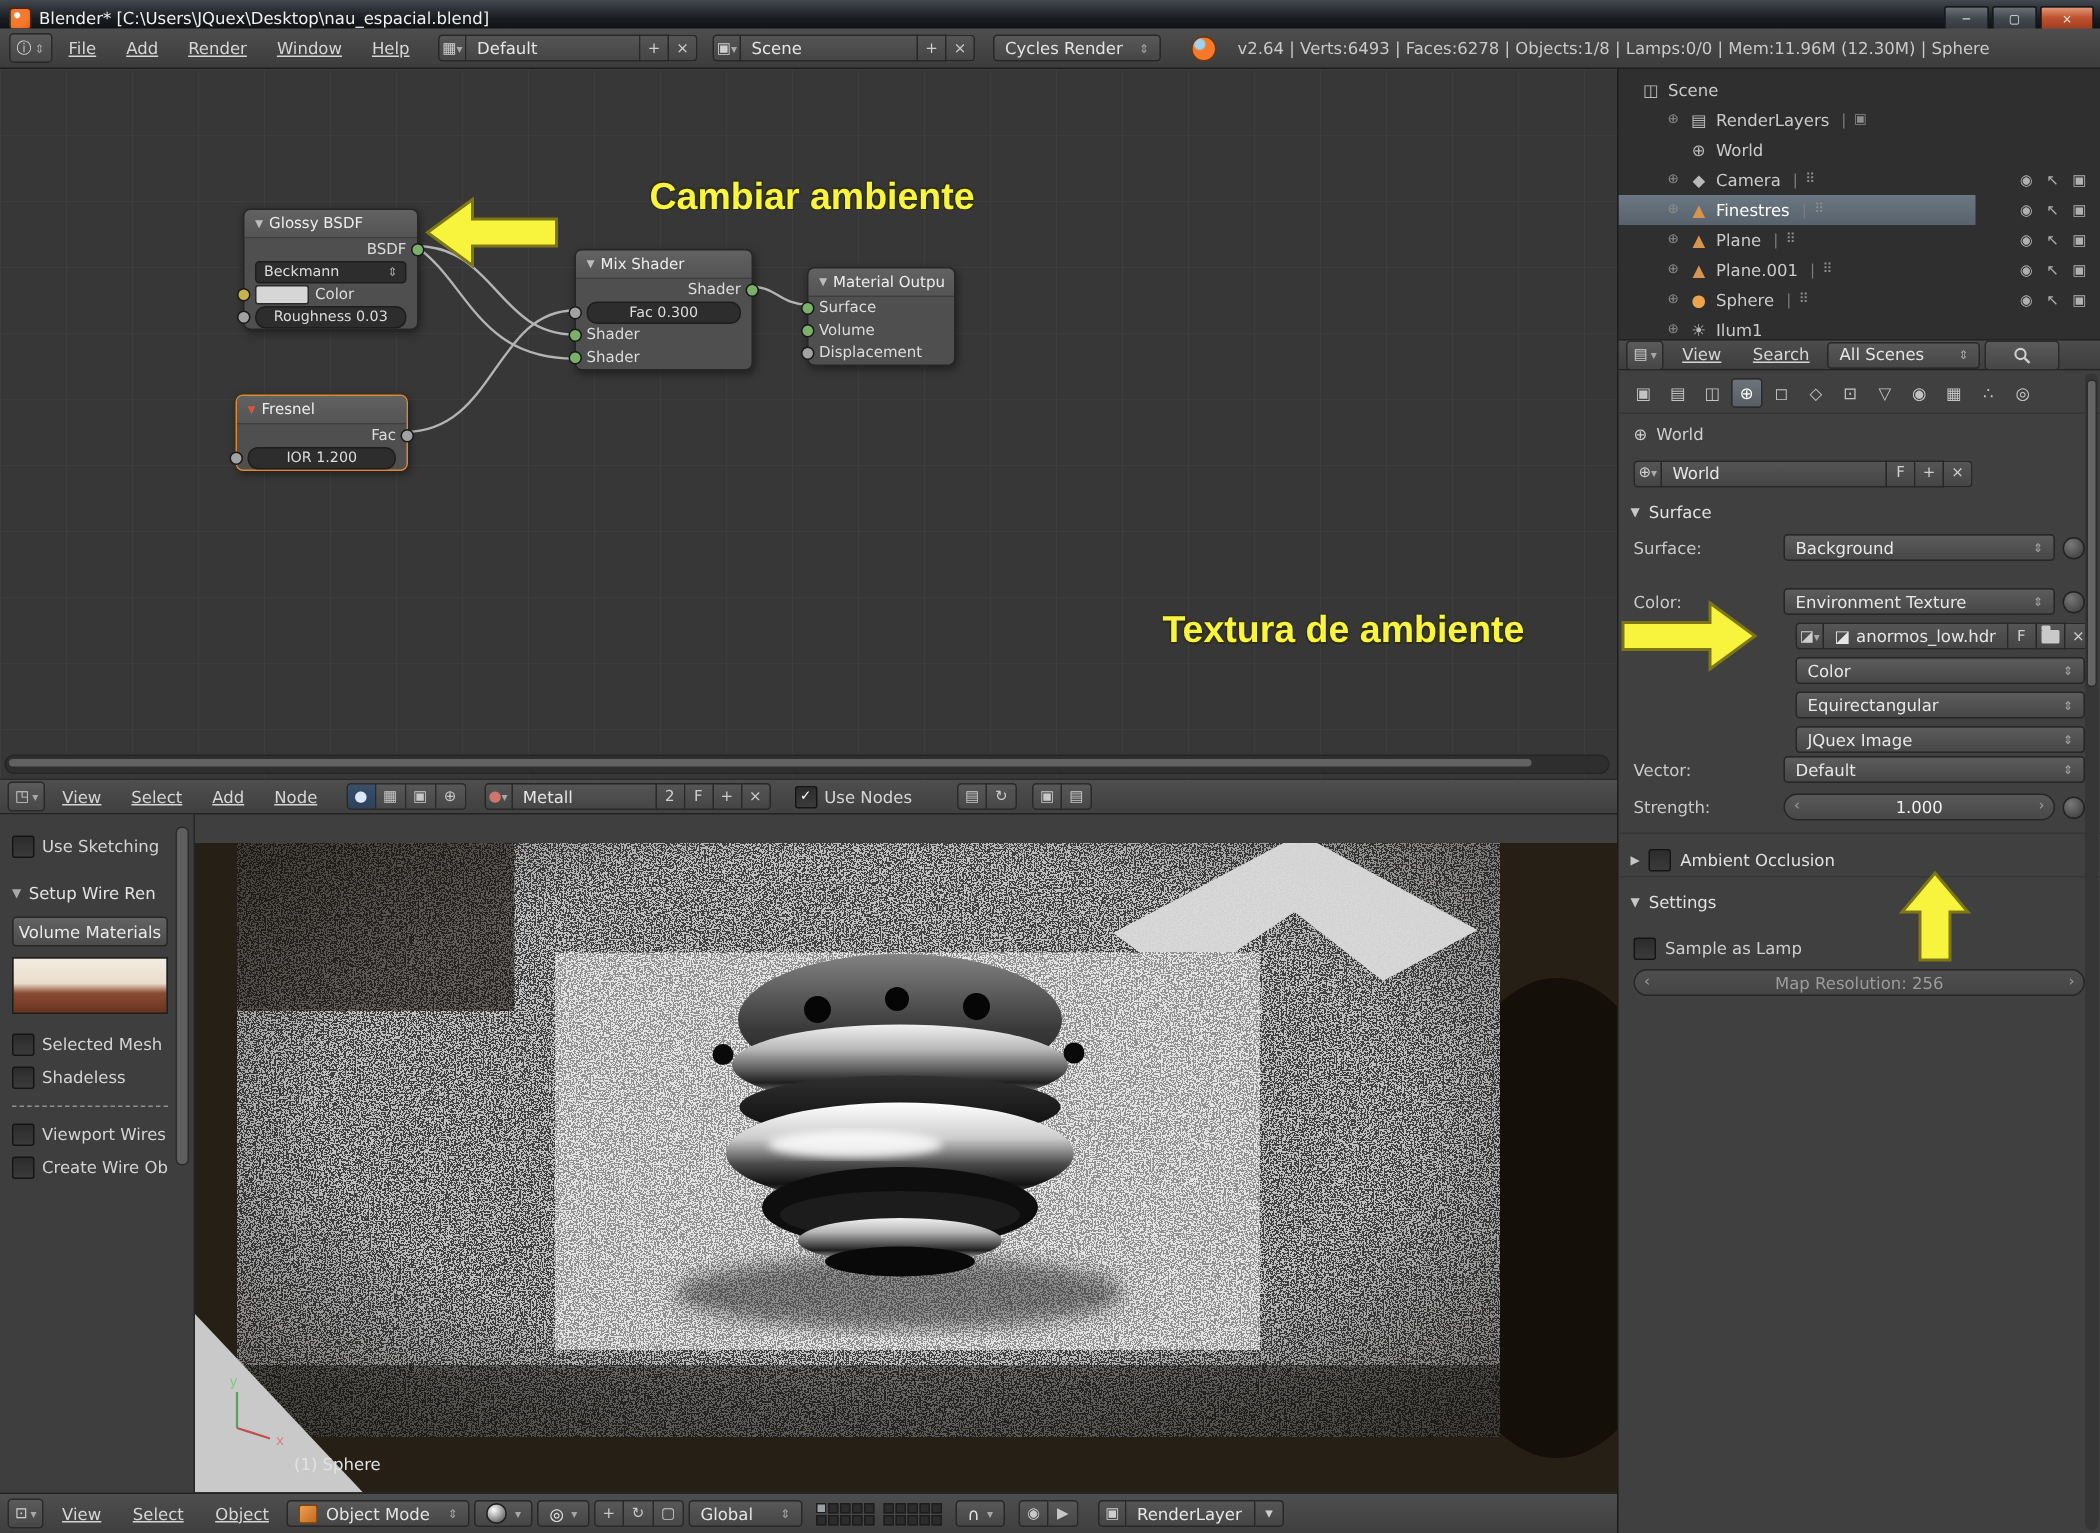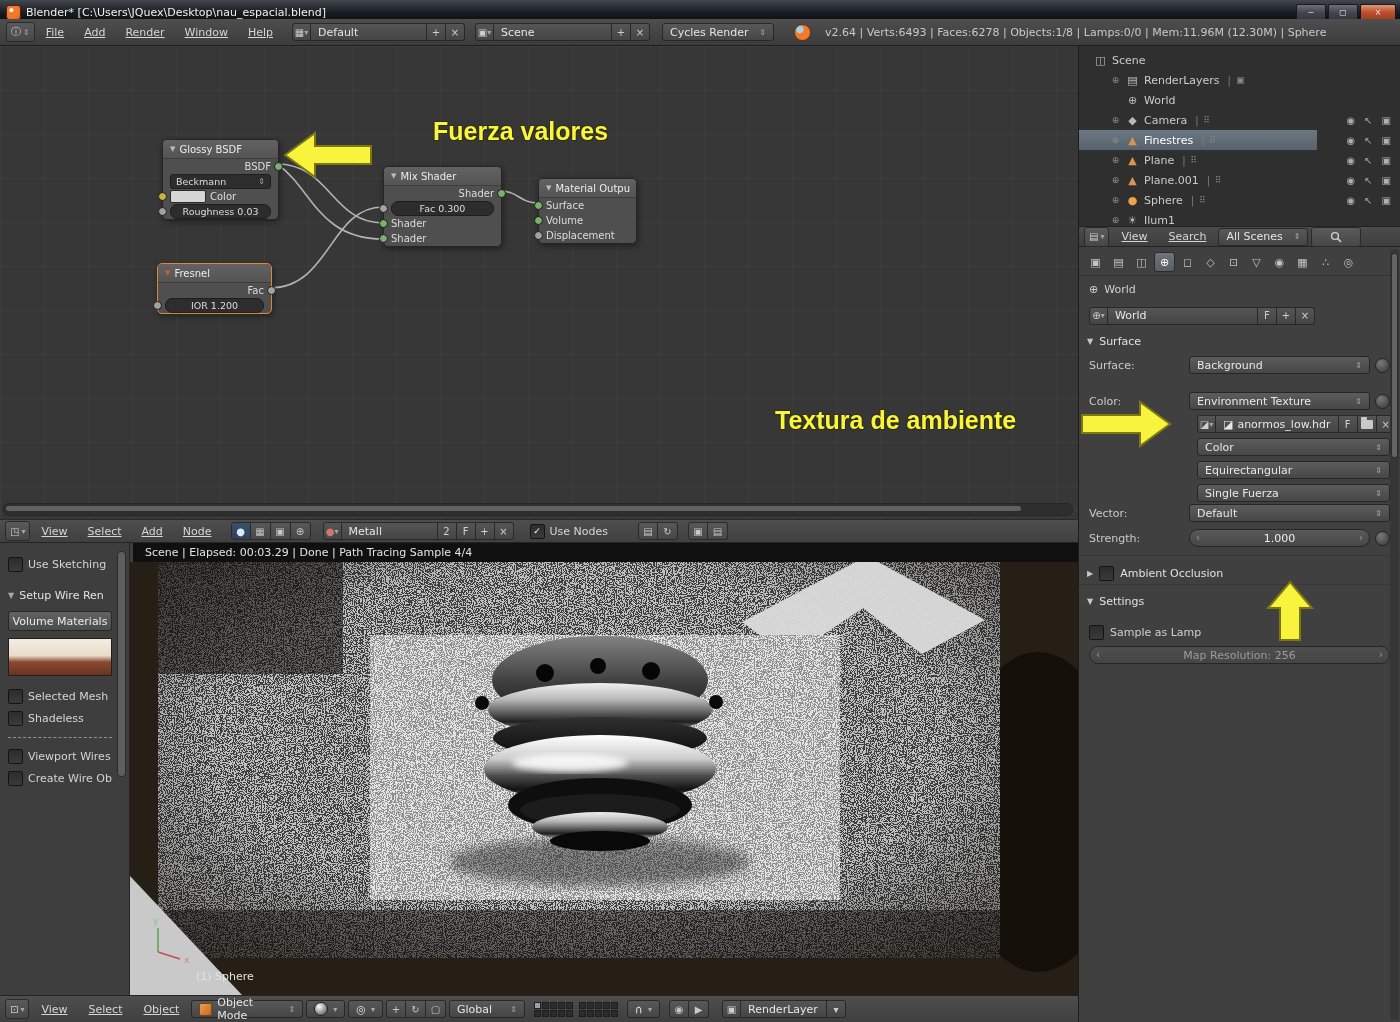--- a/index.html
+++ b/index.html
@@ -352,21 +352,20 @@
     <span class="bgroup" style="margin-left:28px">
       <span class="ibtn">▤</span>
       <span class="ibtn">↻</span>
     </span>
     <span class="bgroup" style="margin-left:8px">
       <span class="ibtn">▣</span>
       <span class="ibtn">▤</span>
     </span>
   </div>
 
-  <div id="status-bar">Scene | Elapsed: 00:03.29 | Done | Path Tracing Sample 4/4</div>
 
   <div id="render-region">
     <svg width="948" height="433" viewBox="0 0 948 433">
       <defs>
         <filter id="tvnoise" x="0%" y="0%" width="100%" height="100%">
           <feTurbulence type="fractalNoise" baseFrequency="0.9" numOctaves="2" seed="3" stitchTiles="stitch"></feTurbulence>
           <feColorMatrix type="saturate" values="0"></feColorMatrix>
           <feComponentTransfer>
             <feFuncR type="discrete" tableValues="0 1"></feFuncR>
             <feFuncG type="discrete" tableValues="0 1"></feFuncG>
@@ -479,21 +478,21 @@
   </div>
 
   <div id="viewport-header">
     <span class="hbtn">
       <span>⊡</span>
       <span class="tiny">▾</span>
     </span>
     <span class="menu">View</span>
     <span class="menu">Select</span>
     <span class="menu">Object</span>
-    <span class="menubtn" style="width:112px">
+    <span class="menubtn" style="width:122px">
       <span class="cubeic"></span>
       <span>Object Mode</span>
       <span class="dd">⇕</span>
     </span>
     <span class="menubtn">
       <span class="ballic"></span>
       <span class="dd">▾</span>
     </span>
     <span class="menubtn">
       <span>◎</span>
@@ -631,21 +630,21 @@
     </div>
   </div>
 
   <div id="outliner-header">
     <span class="hbtn">
       <span>▤</span>
       <span class="tiny">▾</span>
     </span>
     <span class="menu">View</span>
     <span class="menu">Search</span>
-    <span class="menubtn" style="width:90px">
+    <span class="menubtn" style="width:102px">
       <span>All Scenes</span>
       <span class="dd">⇕</span>
     </span>
     <span class="hbtn" style="width:40px;justify-content:center">
       <svg width="12" height="12" viewBox="0 0 12 12">
         <circle cx="5" cy="5" r="3.4" fill="none" stroke="#cfcfcf" stroke-width="1.4"></circle>
         <line x1="7.6" y1="7.6" x2="11" y2="11" stroke="#cfcfcf" stroke-width="1.6"></line>
       </svg>
     </span>
   </div>
@@ -726,21 +725,21 @@
       </span>
     </div>
     <div class="prow" style="margin-left:118px">
       <span class="pmenu">
         <span>Equirectangular</span>
         <span class="dd">⇕</span>
       </span>
     </div>
     <div class="prow" style="margin-left:118px">
       <span class="pmenu">
-        <span>Single Fuerza</span>
+        <span>JQuex Image</span>
         <span class="dd">⇕</span>
       </span>
     </div>
     <div class="prow" style="margin-top:2px">
       <span class="plabel">Vector:</span>
       <span class="pmenu">
         <span>Default</span>
         <span class="dd">⇕</span>
       </span>
     </div>
@@ -771,21 +770,21 @@
       <span class="pslider disabled">
         <span class="slArr l">‹</span>
         <span>Map Resolution: 256</span>
         <span class="slArr r">›</span>
       </span>
     </div>
     <div class="ptrack"></div>
     <div class="pthumb"></div>
   </div>
 
-  <div class="ann" id="ann-cambiar">Fuerza valores</div>
+  <div class="ann" id="ann-cambiar">Cambiar ambiente</div>
   <svg class="arrow-svg" style="left:283px;top:131px" width="90" height="48">
     <polygon points="2,24 32,2 32,15 88,15 88,33 32,33 32,46" fill="#f8f43e" stroke="#7c7714" stroke-width="2"></polygon>
   </svg>
   <div class="ann" id="ann-textura">Textura de ambiente</div>
   <svg class="arrow-svg" style="left:1080px;top:400px" width="92" height="48">
     <polygon points="90,24 60,2 60,15 2,15 2,33 60,33 60,46" fill="#f8f43e" stroke="#7c7714" stroke-width="2"></polygon>
   </svg>
   <svg class="arrow-svg" style="left:1266px;top:580px" width="48" height="62">
     <polygon points="24,2 46,28 34,28 34,60 14,60 14,28 2,28" fill="#f8f43e" stroke="#7c7714" stroke-width="2"></polygon>
   </svg>

